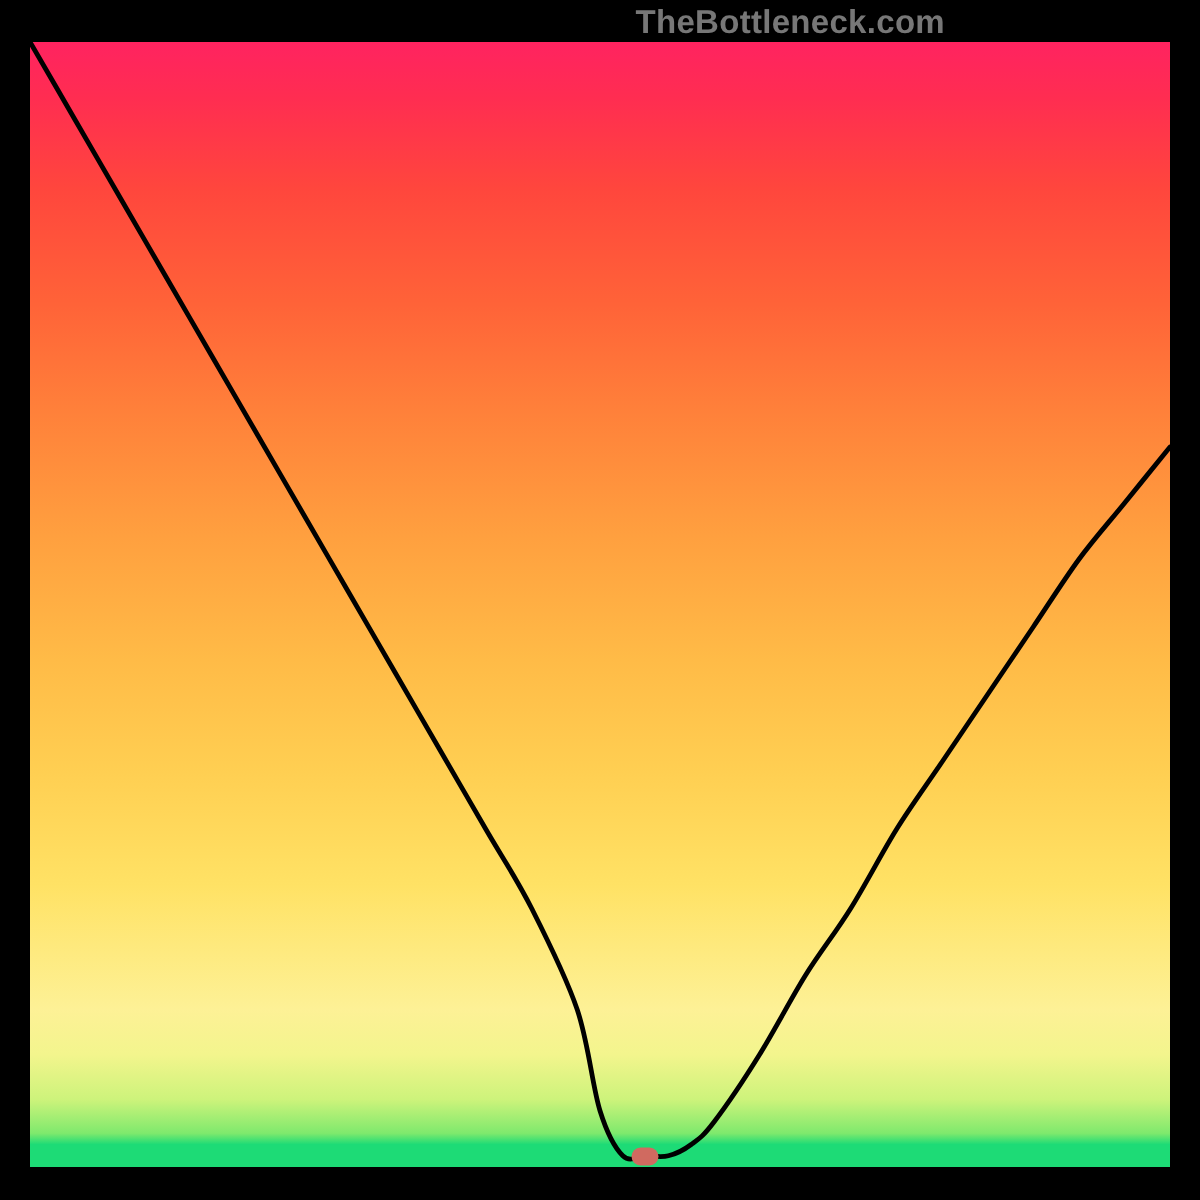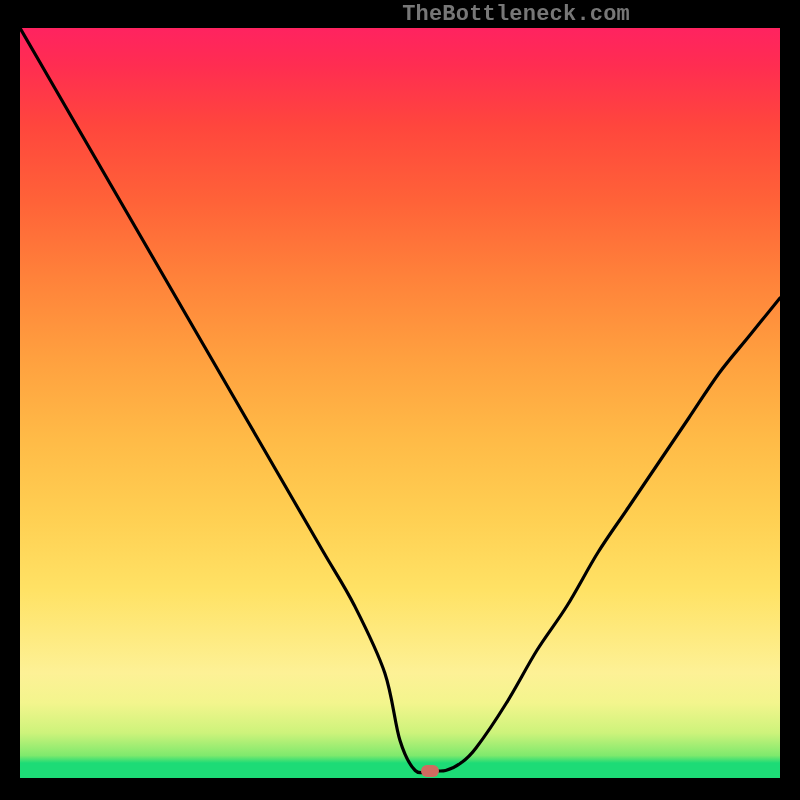--- a/index.html
+++ b/index.html
@@ -9,21 +9,20 @@
     height: 800px;
     background: #000;
     overflow: hidden;
     font-family: Arial, Helvetica, sans-serif;
   }
   .frame {
     position: relative;
     width: 648px;
     height: 800px;
     background: #000;
-    font-family: Liberation Mono, monospace;
   }
   .watermark {
     position: absolute;
     top: 2px;
     right: 18px;
     color: #777;
     font-size: 22px;
     font-weight: 600;
     letter-spacing: 0.2px;
     z-index: 5;

